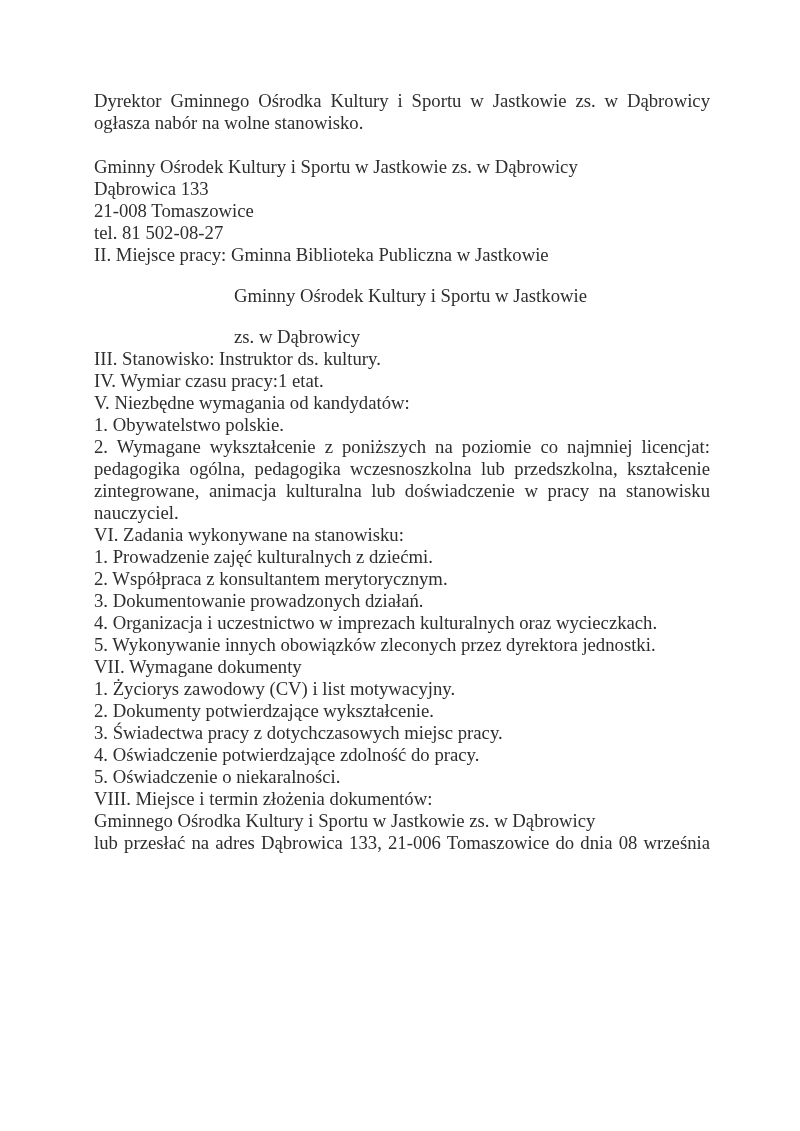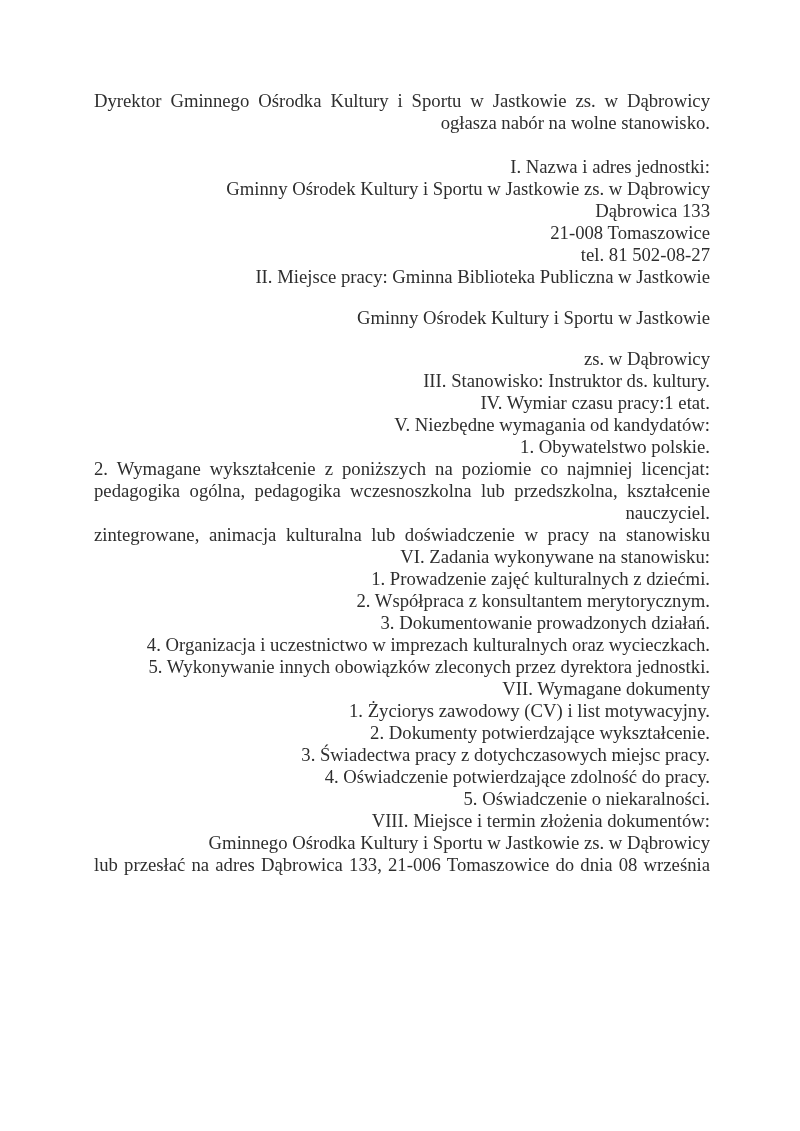--- a/index.html
+++ b/index.html
@@ -22,21 +22,21 @@
     font-family: "Liberation Serif", "DejaVu Serif", serif;
     font-size: 18.7px;
     line-height: 22px;
     color: #2e2e2e;
   }
   .doc {
     width: 616px;
   }
   .line {
     min-height: 22px;
-    text-align: right;
+    text-align: left;
     white-space: normal;
   }
   .line.justify {
     text-align: justify;
     text-align-last: justify;
   }
   .line.indent {
     padding-left: 140px;
     margin-top: 19px;
   }
@@ -45,36 +45,35 @@
   }
 </style>
 </head>
 <body>
 
 <main class="page">
   <section class="doc" id="doc-lines">
       <div class="line justify">Dyrektor Gminnego Ośrodka Kultury i Sportu w Jastkowie zs. w Dąbrowicy</div>
       <div class="line plain">ogłasza nabór na wolne stanowisko.</div>
       <div class="line blank"></div>
-      <div class="line plain">I. Nazwa i adres jednostki:</div>
       <div class="line plain">Gminny Ośrodek Kultury i Sportu w Jastkowie zs. w Dąbrowicy</div>
       <div class="line plain">Dąbrowica 133</div>
       <div class="line plain">21-008 Tomaszowice</div>
       <div class="line plain">tel. 81 502-08-27</div>
       <div class="line plain">II. Miejsce pracy: Gminna Biblioteka Publiczna w Jastkowie</div>
       <div class="line indent">Gminny Ośrodek Kultury i Sportu w Jastkowie</div>
       <div class="line indent">zs. w Dąbrowicy</div>
       <div class="line plain">III. Stanowisko: Instruktor ds. kultury.</div>
       <div class="line plain">IV. Wymiar czasu pracy:1 etat.</div>
       <div class="line plain">V. Niezbędne wymagania od kandydatów:</div>
       <div class="line plain">1. Obywatelstwo polskie.</div>
       <div class="line justify">2. Wymagane wykształcenie z poniższych na poziomie co najmniej licencjat:</div>
       <div class="line justify">pedagogika ogólna, pedagogika wczesnoszkolna lub przedszkolna, kształcenie</div>
+      <div class="line justify">zintegrowane, animacja kulturalna lub doświadczenie w pracy na stanowisku</div>
       <div class="line plain">nauczyciel.</div>
-      <div class="line justify">zintegrowane, animacja kulturalna lub doświadczenie w pracy na stanowisku</div>
       <div class="line plain">VI. Zadania wykonywane na stanowisku:</div>
       <div class="line plain">1. Prowadzenie zajęć kulturalnych z dziećmi.</div>
       <div class="line plain">2. Współpraca z konsultantem merytorycznym.</div>
       <div class="line plain">3. Dokumentowanie prowadzonych działań.</div>
       <div class="line plain">4. Organizacja i uczestnictwo w imprezach kulturalnych oraz wycieczkach.</div>
       <div class="line plain">5. Wykonywanie innych obowiązków zleconych przez dyrektora jednostki.</div>
       <div class="line plain">VII. Wymagane dokumenty</div>
       <div class="line plain">1. Życiorys zawodowy (CV) i list motywacyjny.</div>
       <div class="line plain">2. Dokumenty potwierdzające wykształcenie.</div>
       <div class="line plain">3. Świadectwa pracy z dotychczasowych miejsc pracy.</div>

